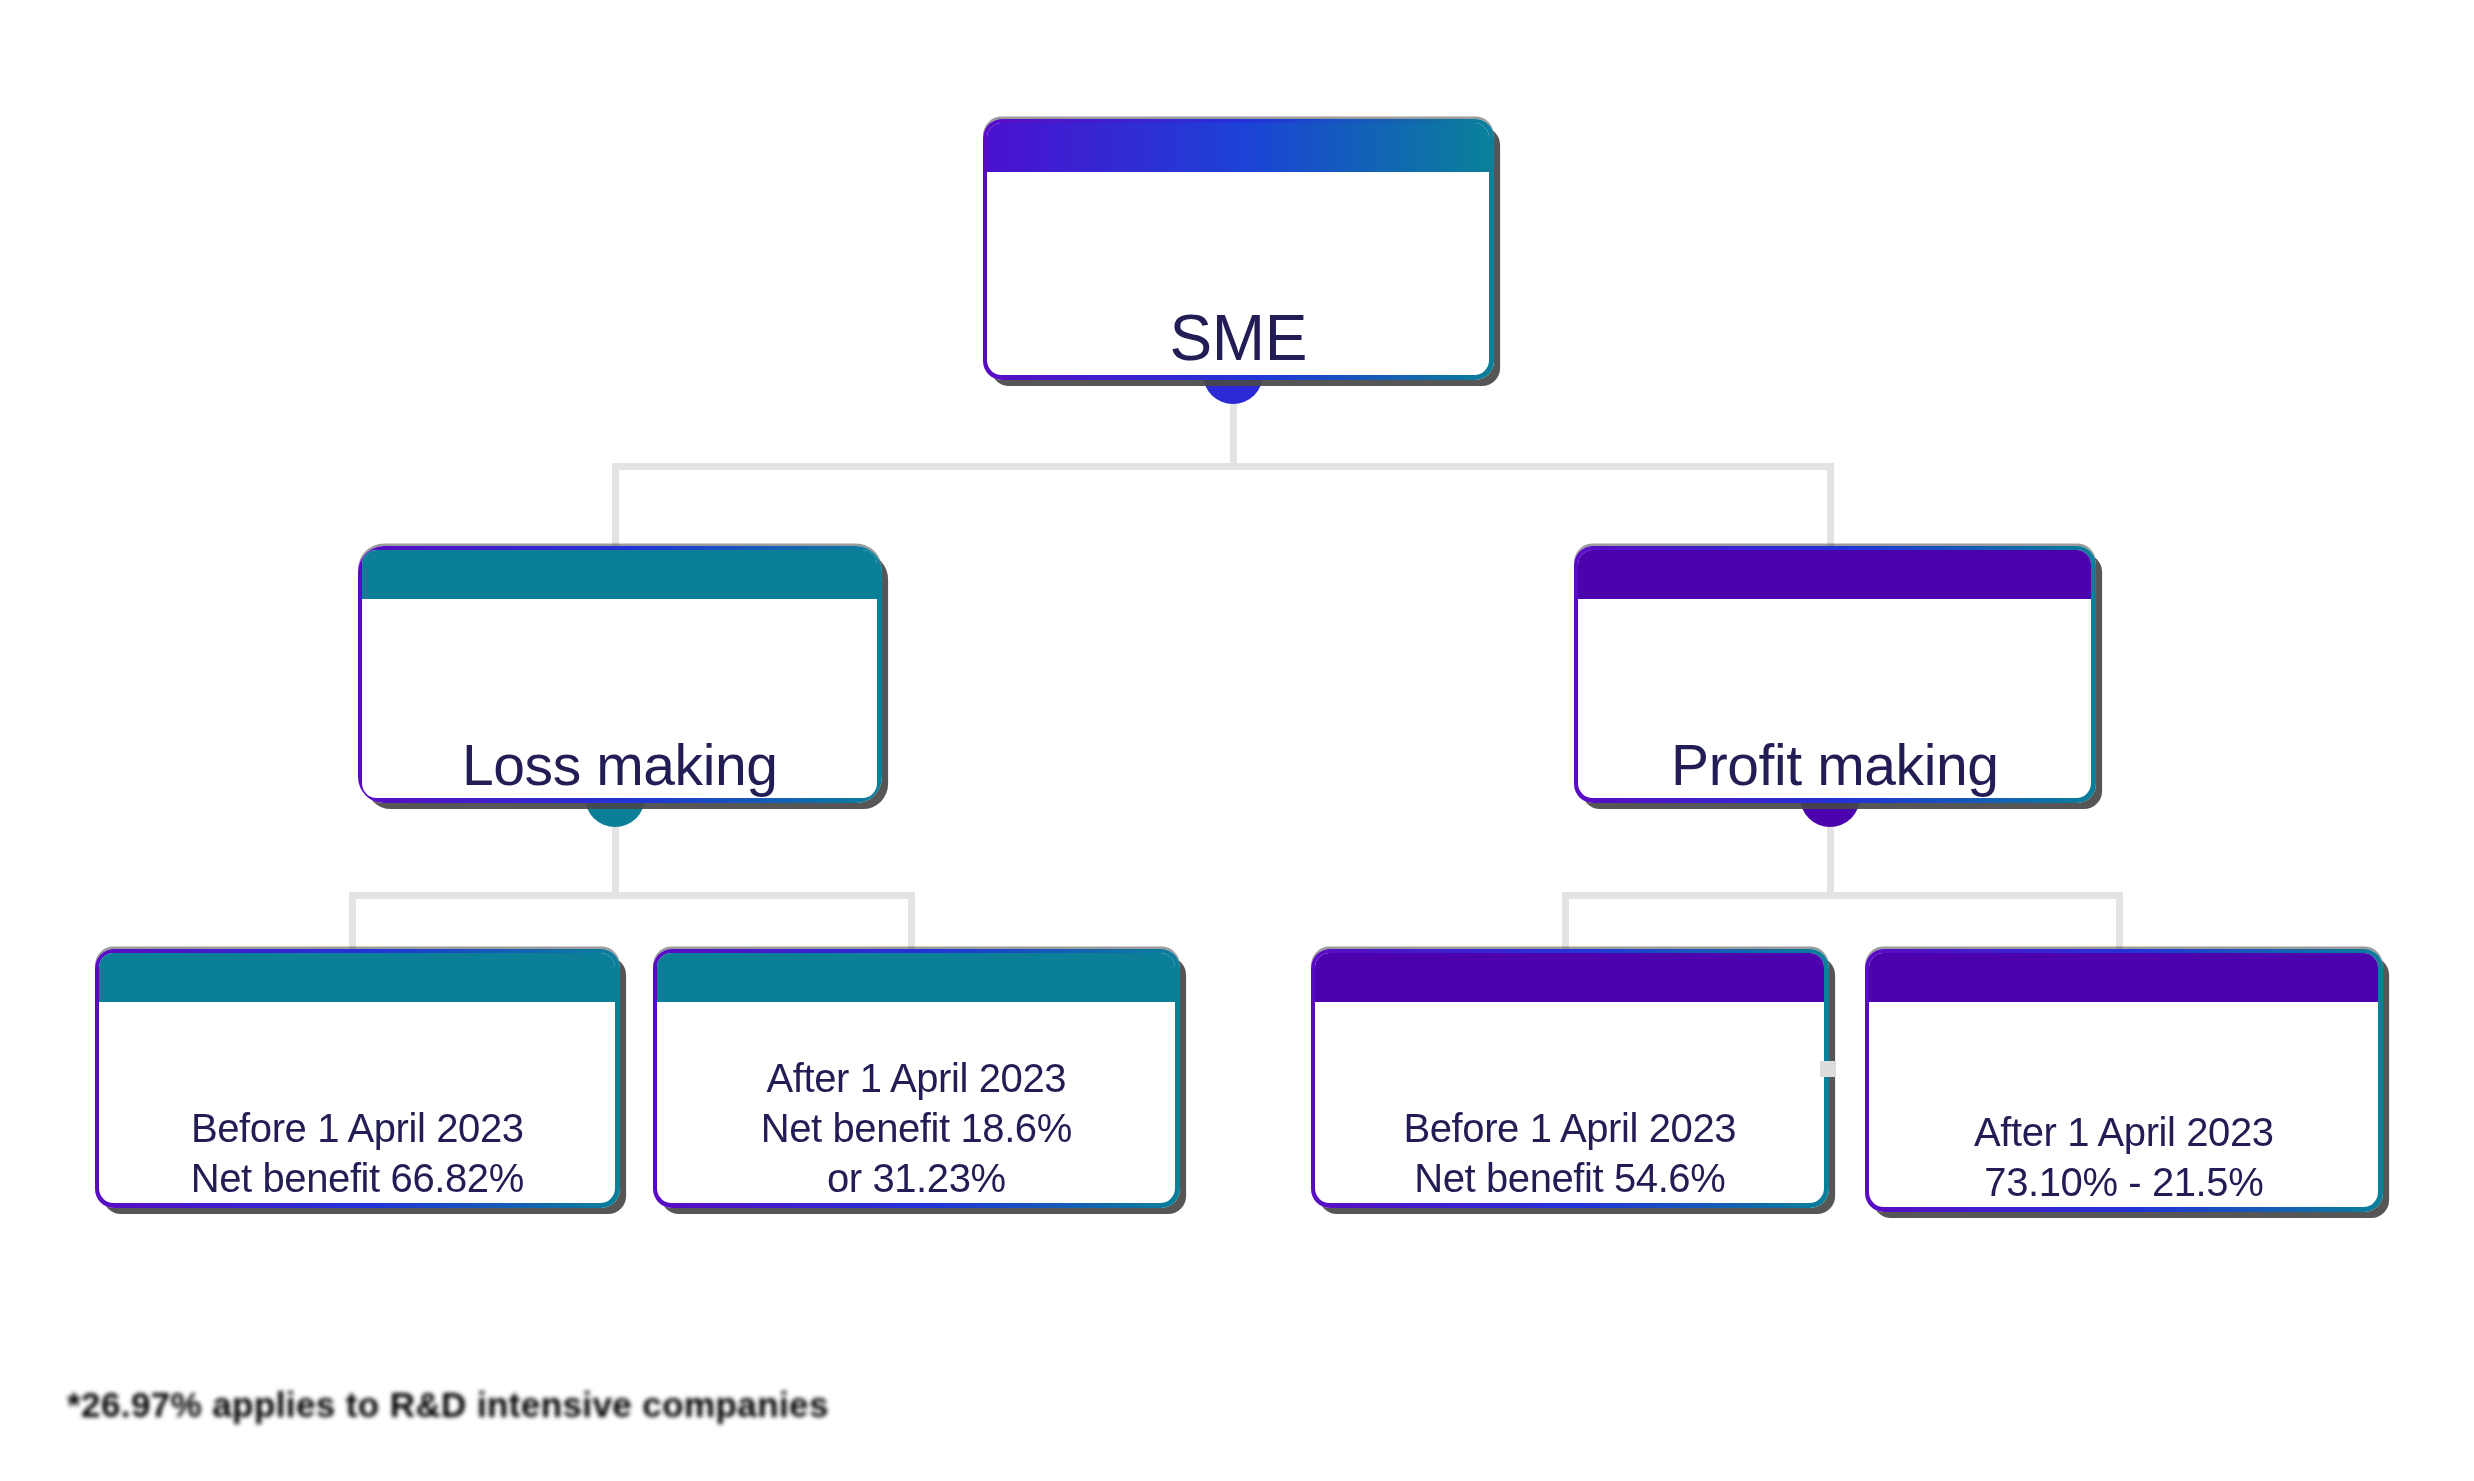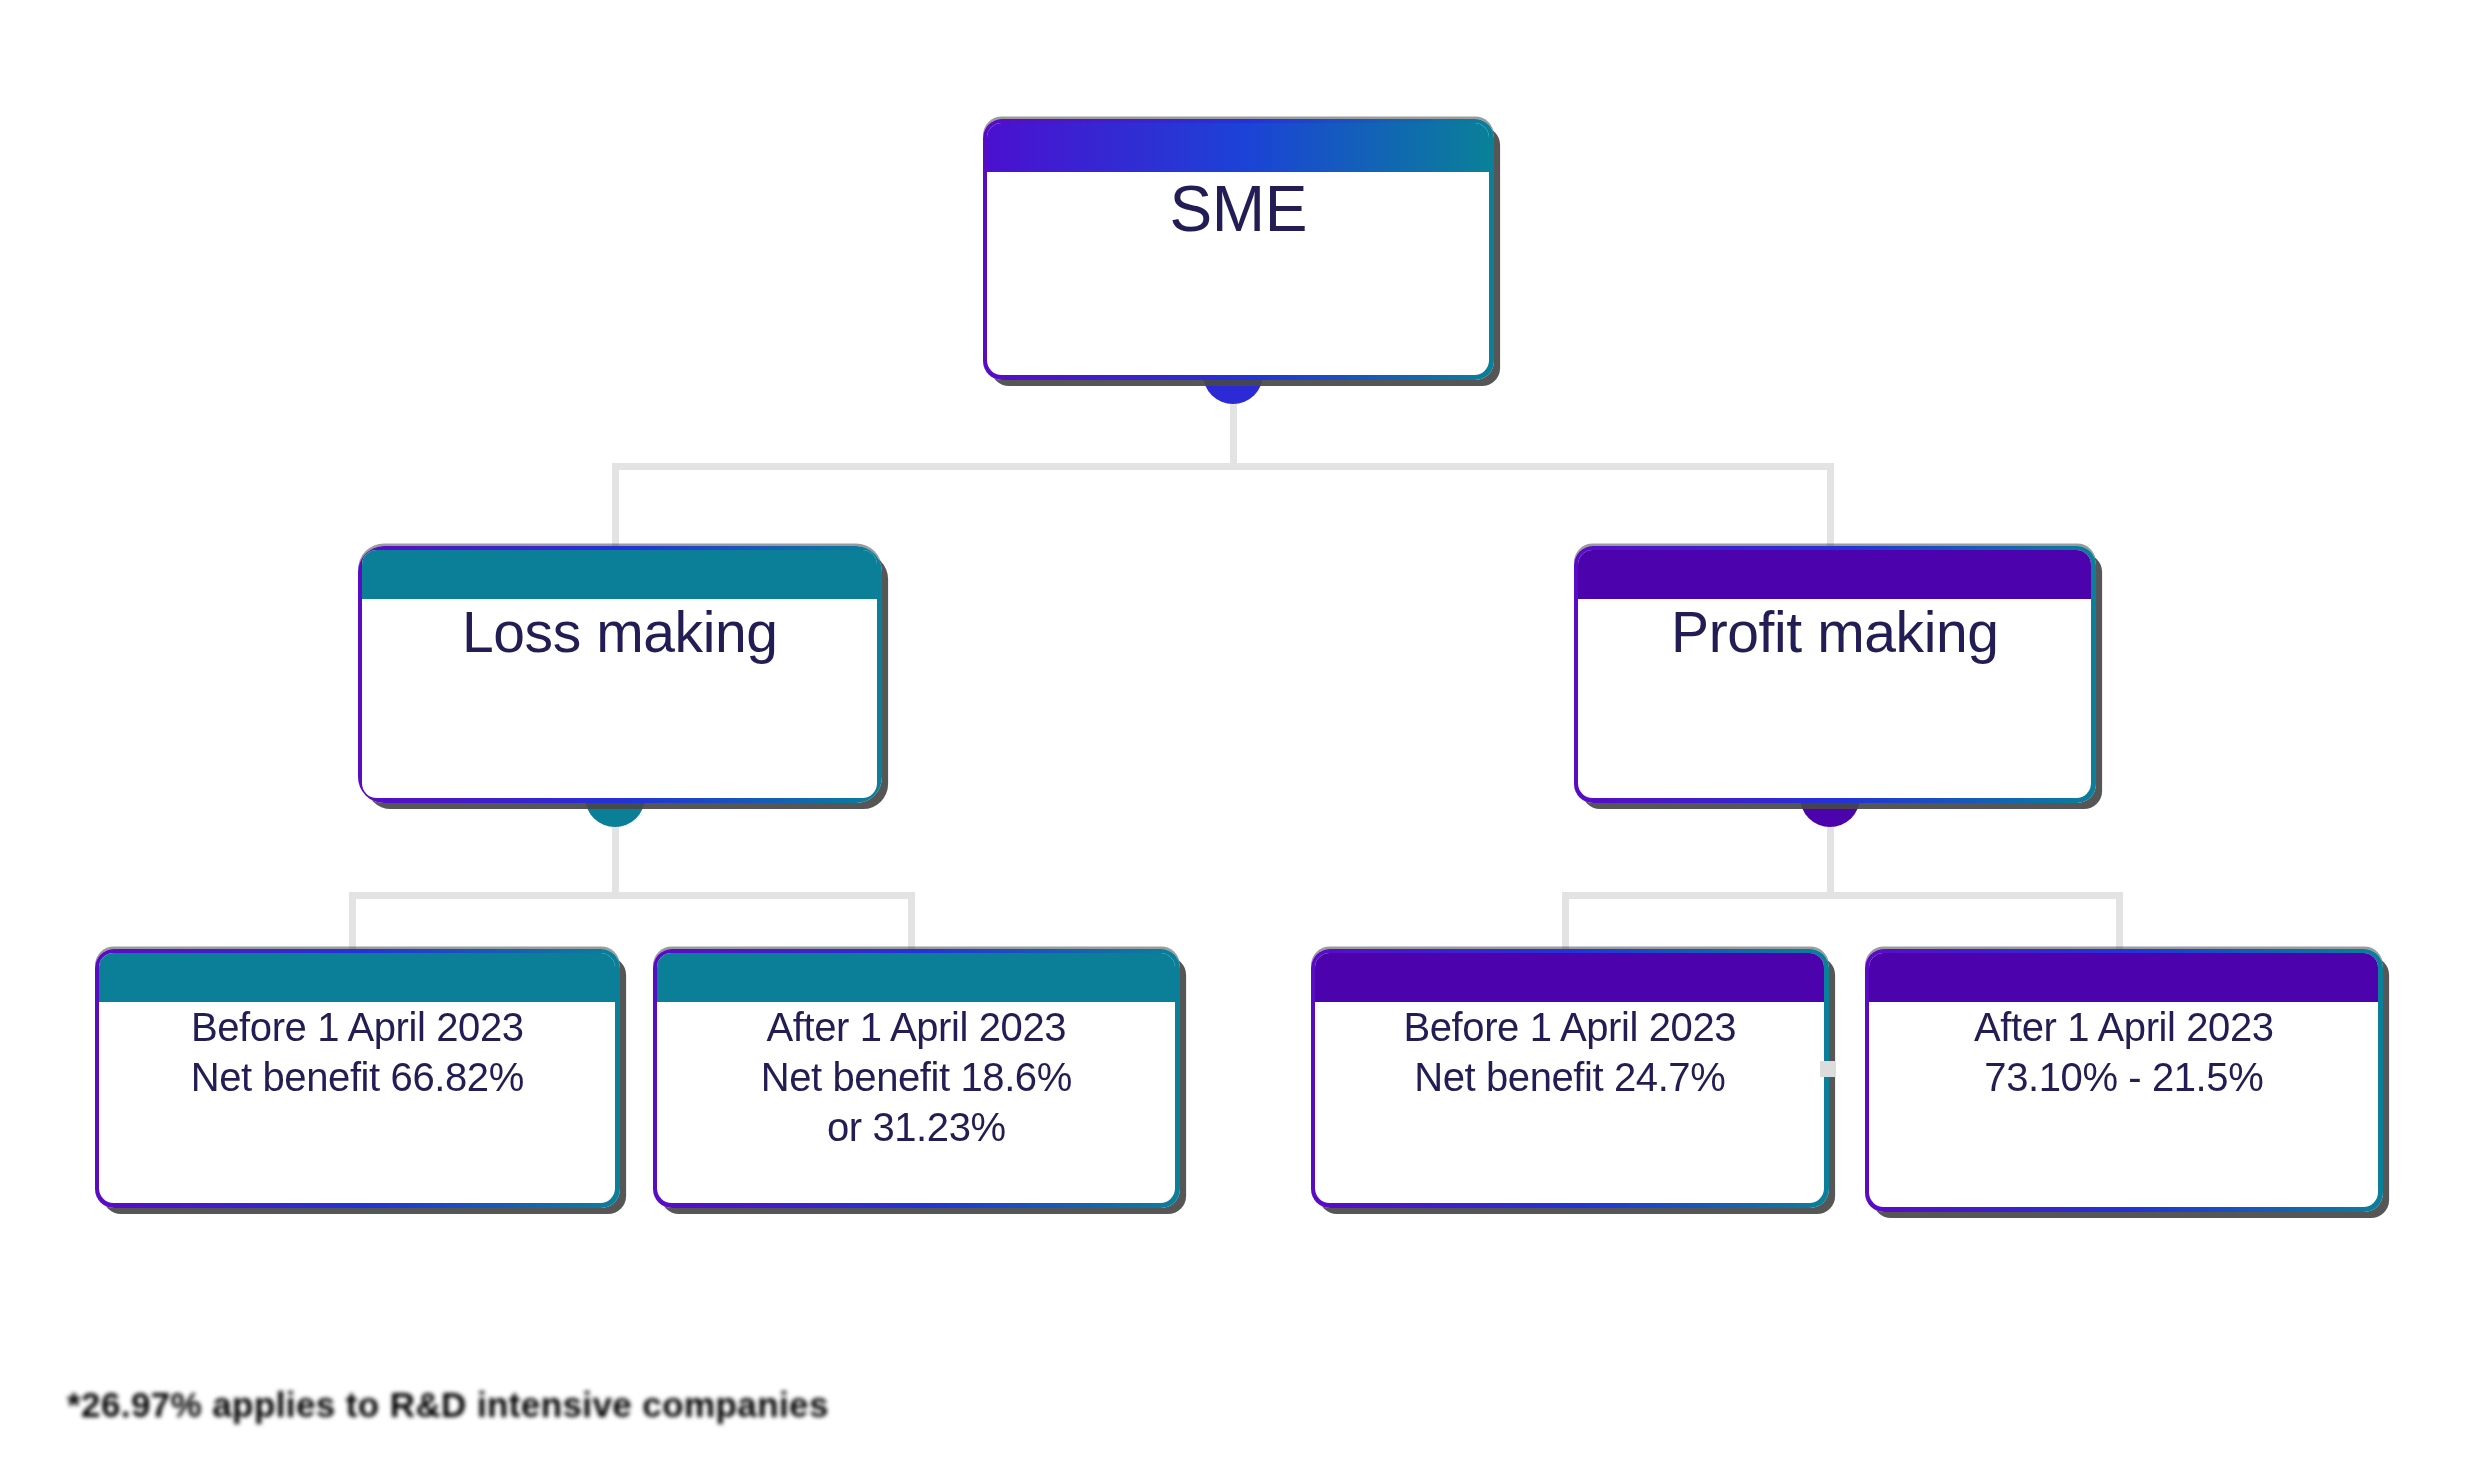--- a/index.html
+++ b/index.html
@@ -56,21 +56,21 @@
     width: 100%;
   }
   .node-header.teal     { background: var(--teal,   #0b7e98); }
   .node-header.purple   { background: var(--purple, #4c03ae); }
   .node-header.gradient {
     background: linear-gradient(90deg, #4b10d0 0%, #1b43d6 52%, #0a8099 100%);
   }
   .node-body {
     flex: 1 1 auto;
     display: flex;
-    align-items: flex-start;
+    align-items: flex-end;
     justify-content: center;
     text-align: center;
   }
   .node-label {
     letter-spacing: -0.4px;
     color: var(--text, #221d54);
   }
   .root-label   { font-size: 64px; }
   .branch-label { font-size: 57px; }
   .leaf-label   { font-size: 40px; line-height: 50px; }
@@ -168,21 +168,21 @@
       </div>
     </div>
   </div>
 
   <div class="node" style="left:1311px; top:949px; width:509px; height:250px;">
     <div class="node-inner">
       <div class="node-header purple"></div>
       <div class="node-body">
         <div class="node-label leaf-label">
           <div>Before 1 April 2023</div>
-          <div>Net benefit 24.7%</div>
+          <div>Net benefit 54.6%</div>
         </div>
       </div>
     </div>
   </div>
 
   <div class="node" style="left:1865px; top:949px; width:509px; height:254px;">
     <div class="node-inner">
       <div class="node-header purple"></div>
       <div class="node-body">
         <div class="node-label leaf-label">

